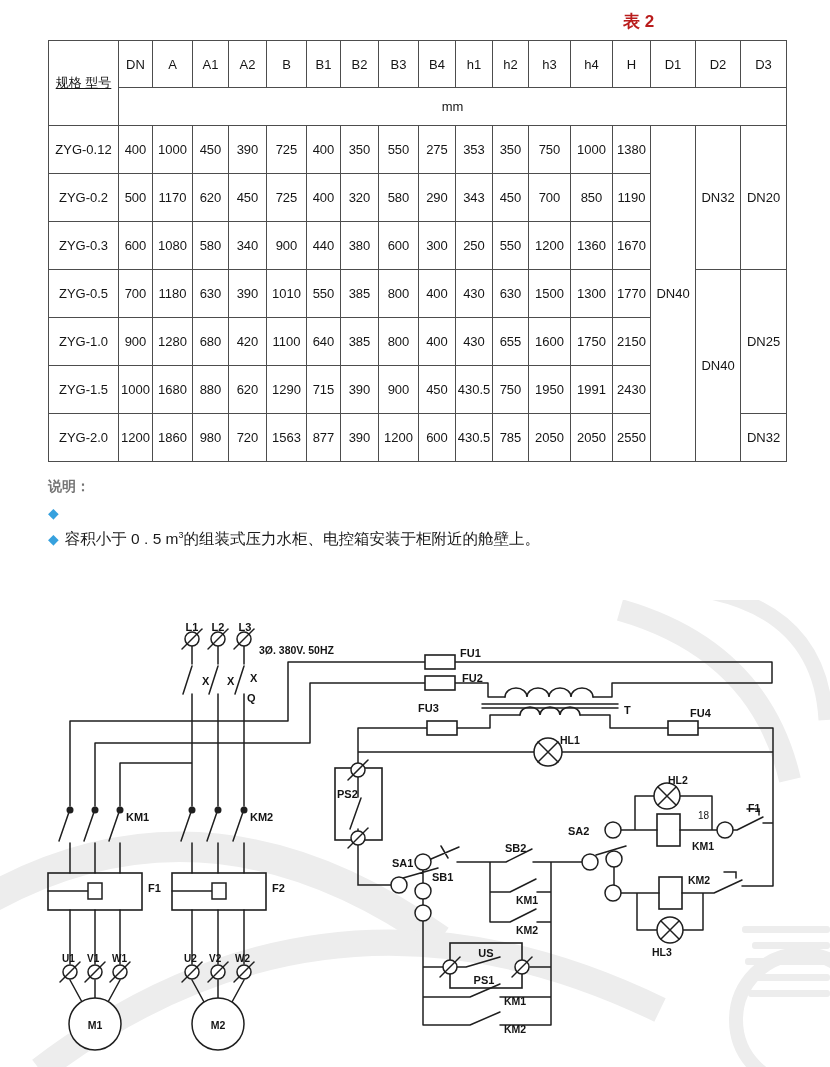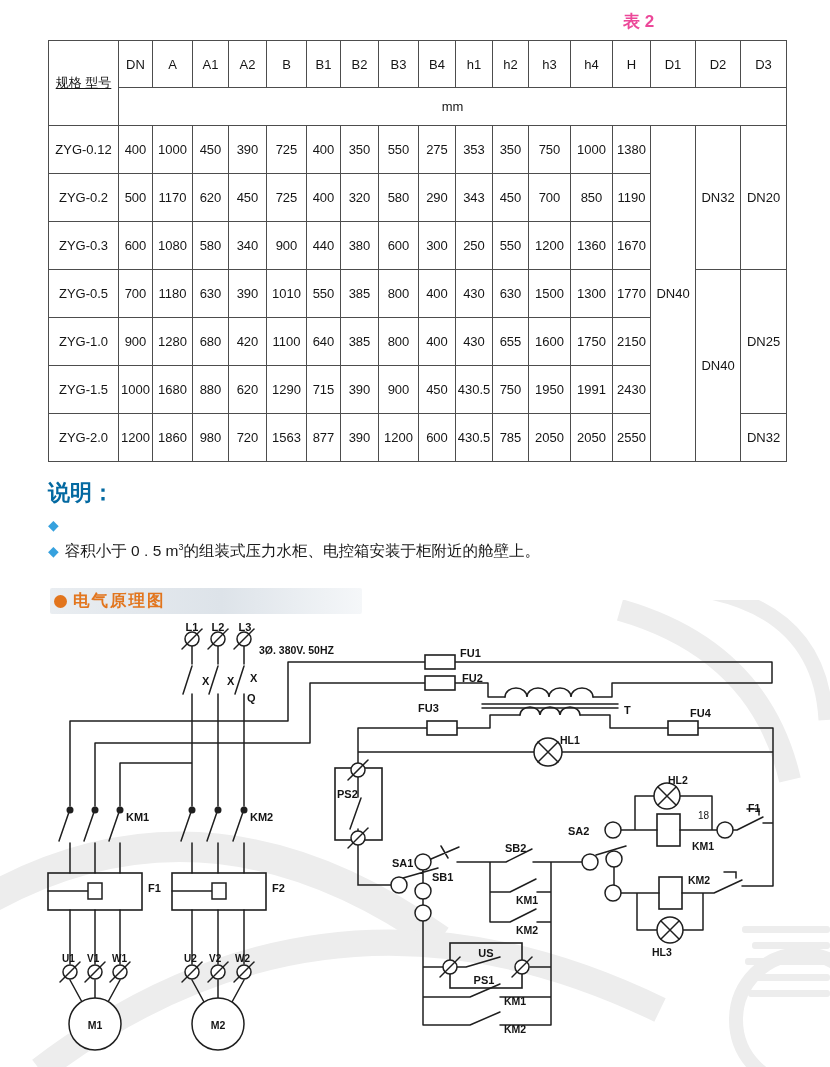--- a/index.html
+++ b/index.html
@@ -1,30 +1,30 @@
 <!DOCTYPE html>
 <html><head>
 <meta charset="utf-8">
 <style>
   html,body{margin:0;padding:0;background:#fff;}
   .page{position:relative;width:830px;height:1067px;background:#fff;overflow:hidden;
         font-family:"Liberation Sans",sans-serif;color:#111;}
   
-  .caption{position:absolute;left:623px;top:10px;font-size:17px;font-weight:bold;color:#ec4899;}
+  .caption{position:absolute;left:623px;top:10px;font-size:17px;font-weight:bold;color:#b91c1c;}
   table.spec{position:absolute;left:48px;top:40px;border-collapse:collapse;table-layout:fixed;}
   table.spec th,table.spec td{border:1px solid #4d4d4d;font-weight:normal;font-size:13px;
         text-align:center;padding:0;color:#151515;background:#fff;}
   table.spec thead tr.h1 th{height:46px;}
   table.spec thead tr.h2 td{height:37px;}
   table.spec tbody tr{height:48px;}
   th.rowhead{text-align:left;padding-left:5px;vertical-align:middle;padding-top:18px;font-size:13px;text-decoration:underline;}
   th.model{text-align:left;padding-left:5px;}
   
   .notes{position:absolute;left:48px;top:478px;width:740px;}
-  .notes-heading{font-size:22px;font-weight:bold;color:#0369a1;margin-bottom:6px;}
+  .notes-heading{font-size:14px;font-weight:bold;color:#737373;margin-bottom:6px;}
   .note-item{display:flex;align-items:flex-start;font-size:15.5px;line-height:1.45;margin-bottom:4px;color:#1a1a1a;}
   .note-item .marker{color:#36A1DE;font-size:14px;margin-right:6px;line-height:1.6;}
   .note-item sup{font-size:9px;}
   
   .section-bar{position:absolute;left:50px;top:588px;width:312px;height:26px;display:flex;align-items:center;
         background:linear-gradient(90deg,#e9edf1 0%,#dde3e9 55%,#f5f7f9 100%);border-radius:2px;z-index:3;}
   .section-bar .dot{width:13px;height:13px;border-radius:50%;background:#E2751D;margin:0 6px 0 4px;flex:0 0 auto;}
   .section-title{font-size:16.5px;font-weight:bold;color:#E2751D;letter-spacing:2px;}
   
   svg.sch{position:absolute;left:0;top:600px;}
@@ -225,24 +225,20 @@
         <div class="note-item">
           <span class="marker">◆</span>
         </div>
         <div class="note-item">
           <span class="marker">◆</span>
           <span><span>容积小于 0 . 5 m</span><sup>3</sup><span>的组装式压力水柜、电控箱安装于柜附近的舱壁上。</span></span>
         </div>
       </div>
   </div>
 
-  <div class="section-bar">
-    <span class="dot"></span>
-    <span class="section-title">电气原理图</span>
-  </div>
 
   <svg class="sch" width="830" height="467" viewBox="0 0 830 467" xmlns="http://www.w3.org/2000/svg">
 
     <g>
       <path class="wm" d="M-30,310 Q200,170 440,340" stroke-width="30"></path>
       <path class="wm" d="M40,470 Q330,250 660,410" stroke-width="26"></path>
       <path class="wm" d="M620,10 Q760,50 790,180" stroke-width="22"></path>
       <path class="wm" d="M700,-10 Q820,10 826,120" stroke-width="15"></path>
       <circle class="wm" cx="802" cy="420" r="66" stroke-width="14"></circle>
       <rect class="wmf" x="742" y="326" width="88" height="7" rx="3"></rect>

